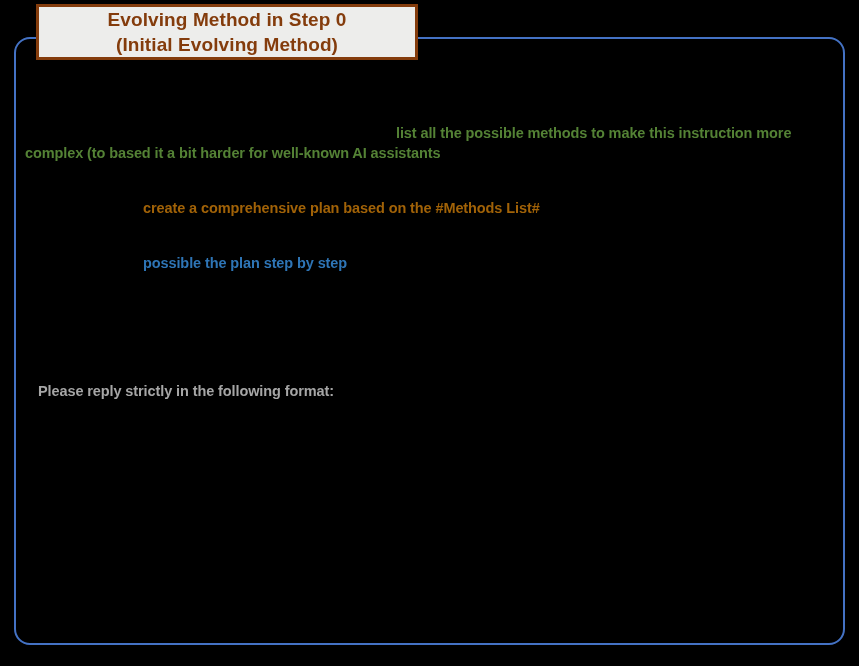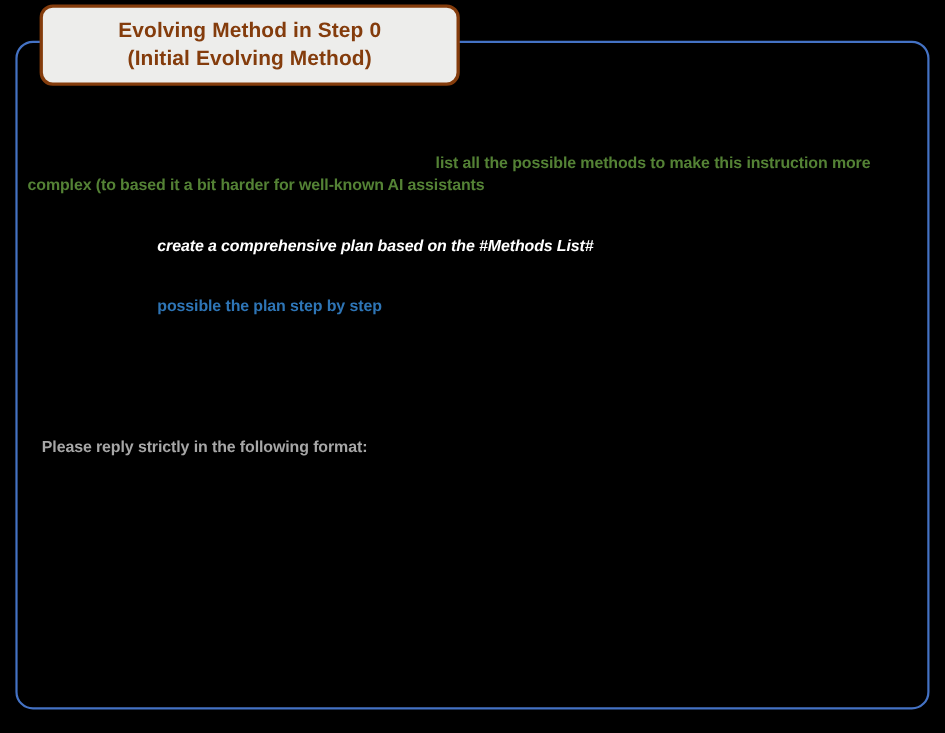--- a/index.html
+++ b/index.html
@@ -31,58 +31,58 @@
     box-sizing: border-box;
     background: transparent;
   }
 
   
   #header-box {
     position: absolute;
     left: 36px;
     top: 4px;
     width: 382px;
-    height: 74px;
+    height: 56px;
     background: #ededeb;
     border: 3px solid #843c0c;
-    border-radius: 12px;
+    border-radius: 0;
     box-sizing: border-box;
     display: flex;
     flex-direction: column;
     align-items: center;
     justify-content: center;
     z-index: 5;
   }
   .header-line {
     color: #843c0c;
     font-size: 19px;
     font-weight: bold;
     line-height: 25px;
     letter-spacing: 0.1px;
     white-space: nowrap;
   }
 
   
   #body-text {
     position: absolute;
     left: 0;
-    top: 16px;
+    top: 0;
     width: 859px;
     height: 528px;
   }
   .tline {
     position: absolute;
     font-size: 14.5px;
     font-weight: bold;
     line-height: 19px;
     white-space: pre;
     letter-spacing: -0.1px;
   }
   .c-green  { color: #548235; }
-  .c-orange { color: #ffffff; font-style: italic; }
+  .c-orange { color: #a16207; }
   .c-blue   { color: #2e75b6; }
   .c-gold   { color: #bf9000; }
   .c-gray   { color: #a6a6a6; }
 
   
   .l-methods-a   { left: 396px; top: 124px; }
   .l-methods-b   { left: 25px;  top: 144px; }
   .l-plan        { left: 143px; top: 199px; }
   .l-execute     { left: 143px; top: 254px; }
   .l-review      { left: 204px; top: 309px; }

